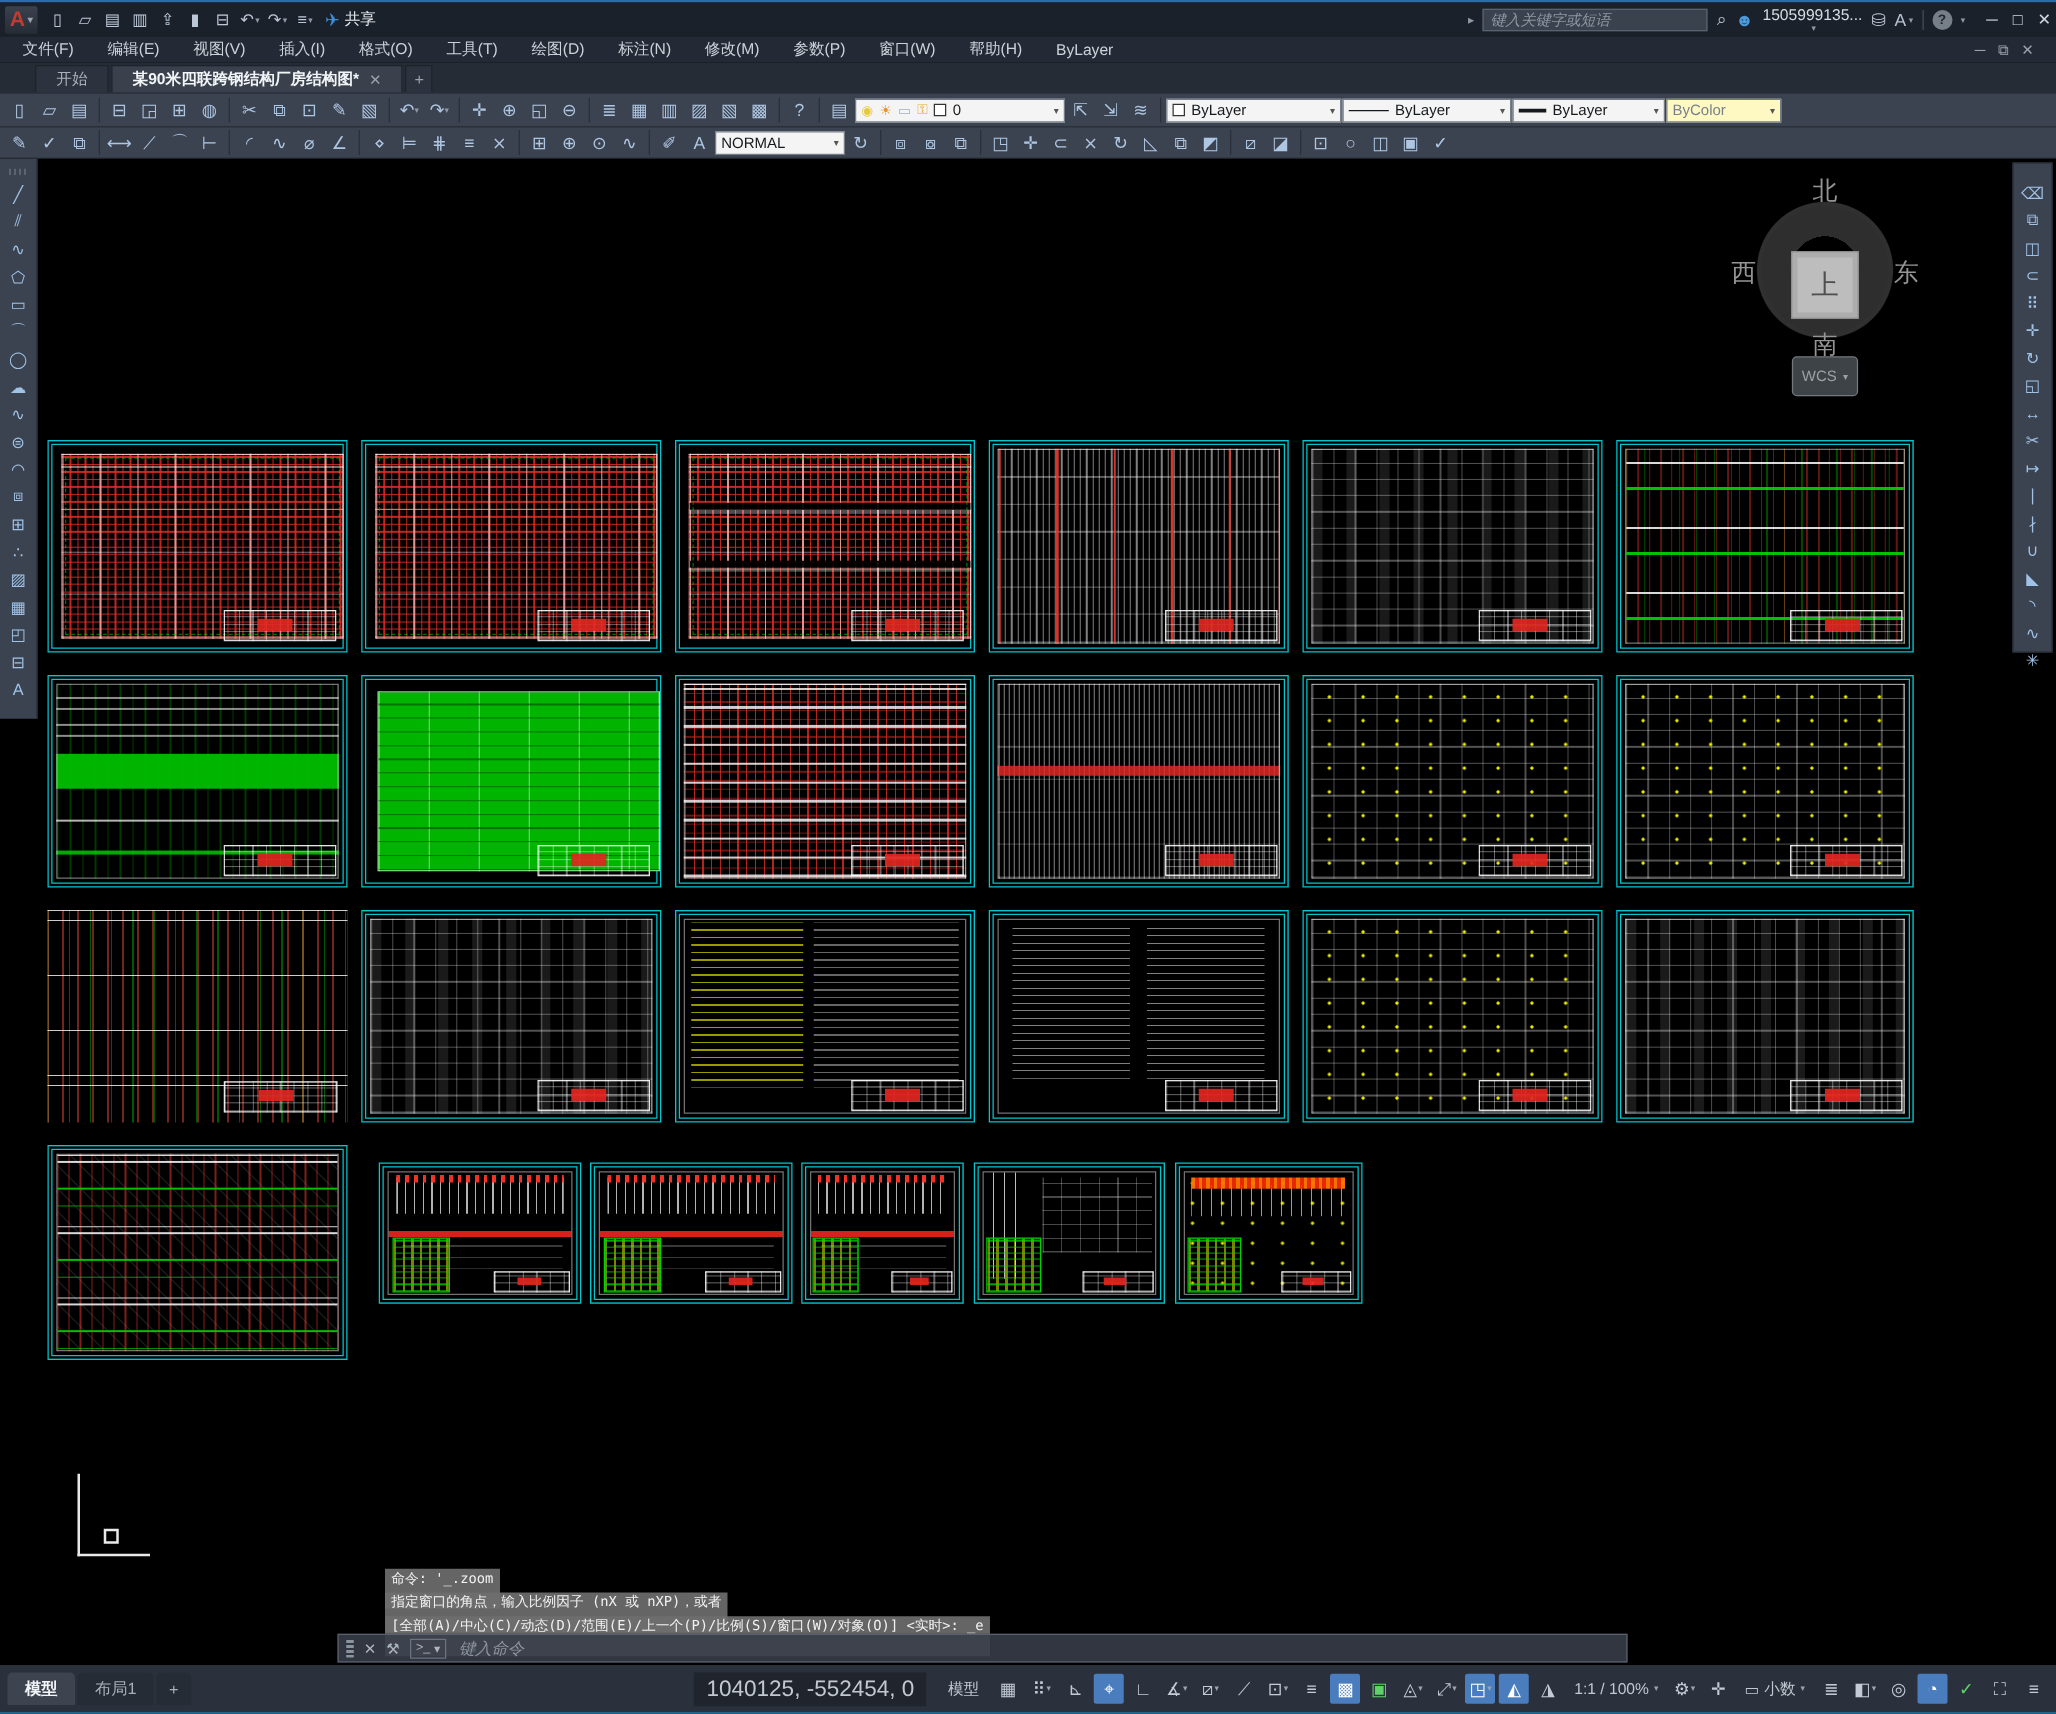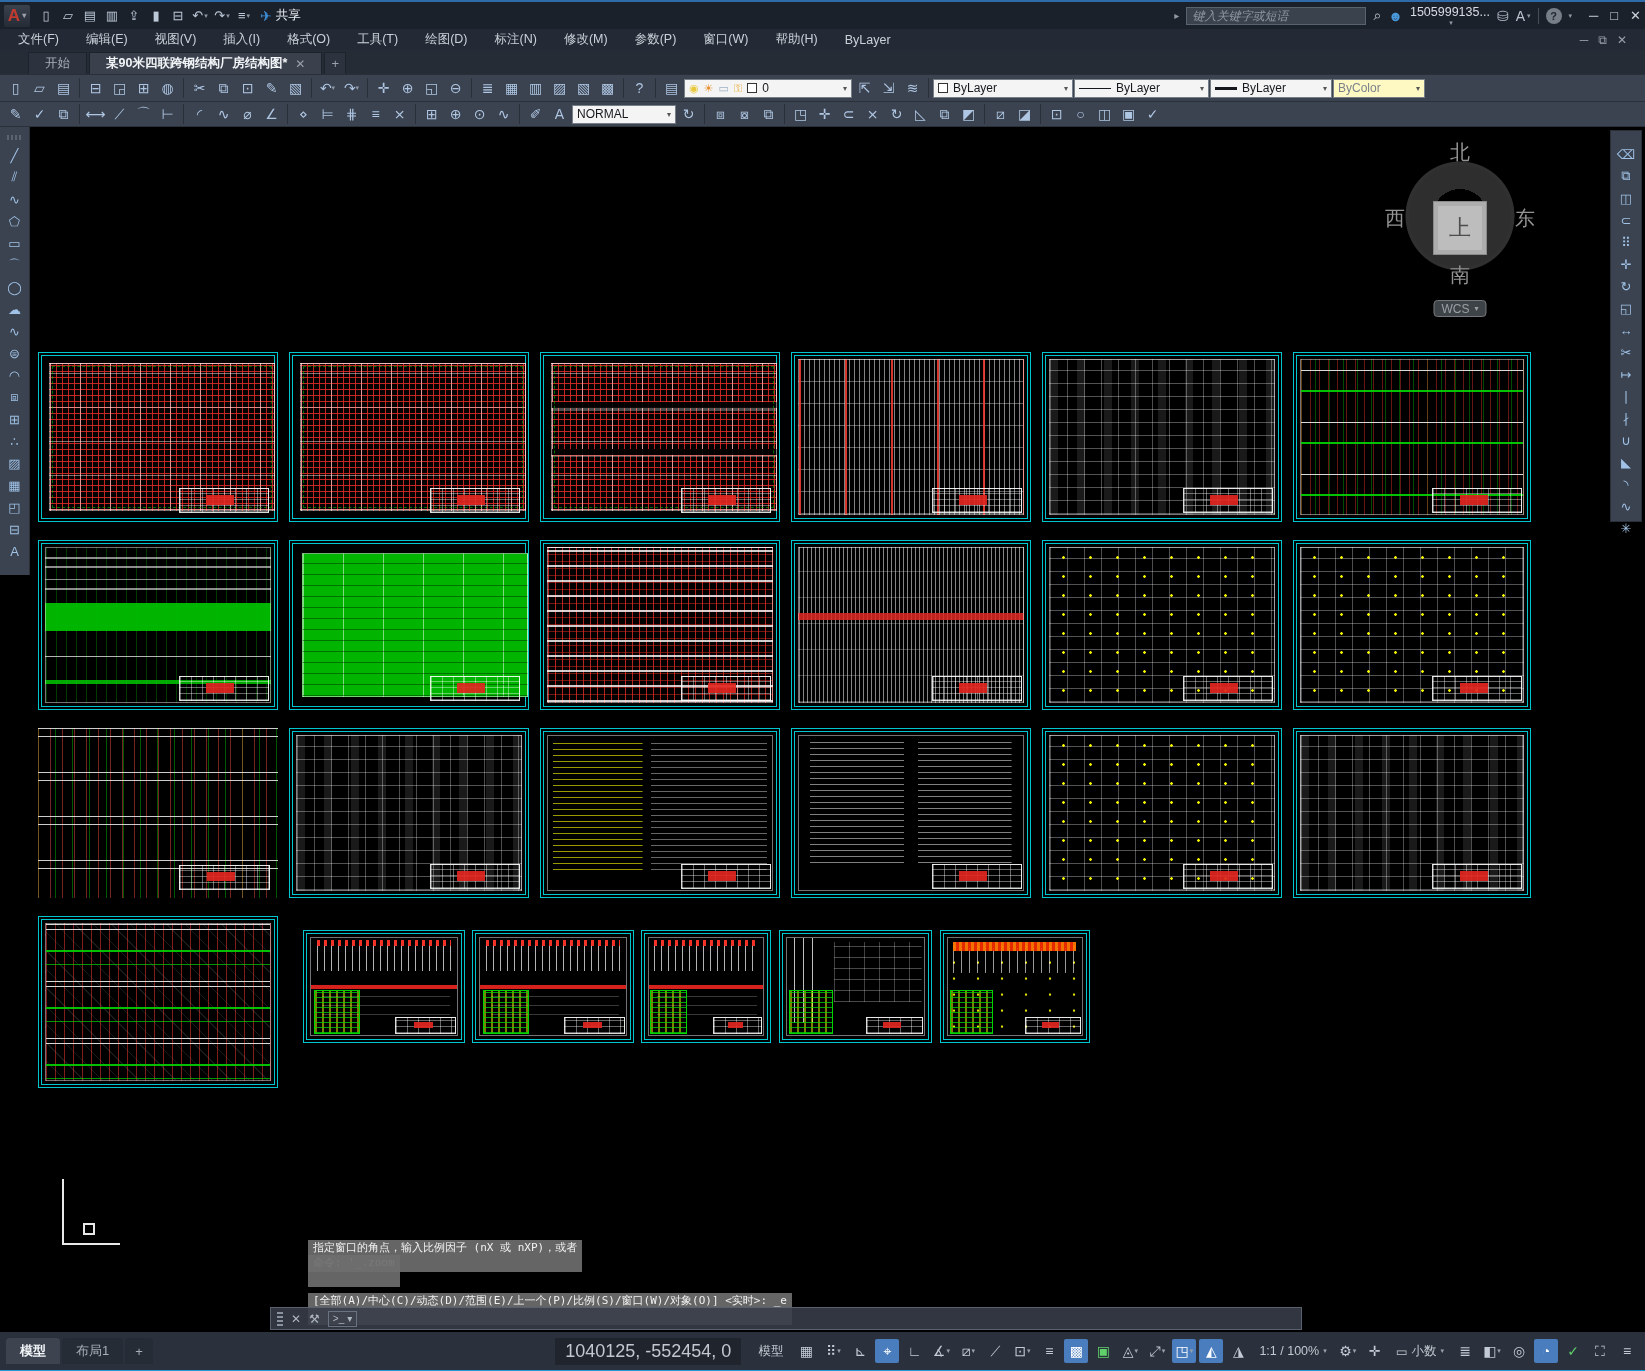--- a/index.html
+++ b/index.html
@@ -190,21 +190,21 @@
   .vc-ring{position:absolute;left:20px;top:22px;width:110px;height:110px;border-radius:50%;
      background:radial-gradient(circle,transparent 0 27px,#2e2e2e 27px 51px,rgba(120,120,120,.4) 51px 54px,transparent 55px);}
   .vc-top{position:absolute;left:50%;top:50%;transform:translate(-50%,-50%);width:54px;height:54px;
      background:#bdbdbd;border:1px solid #8a8a8a;box-shadow:inset 0 0 0 4px #adadad;
      display:flex;align-items:center;justify-content:center;font-size:22px;color:#4e4e4e;}
   .vc-label{position:absolute;color:#949494;font-size:20px;}
   .vc-n{left:50%;top:0;transform:translateX(-50%);}
   .vc-s{left:50%;bottom:28px;transform:translateX(-50%);}
   .vc-w{left:0;top:66px;}
   .vc-e{right:0;top:66px;}
-  .wcs-pill{position:absolute;left:50%;bottom:0;transform:translateX(-50%);height:17px;
+  .wcs-pill{position:absolute;left:50%;bottom:0;transform:translateX(-50%);height:32px;
      background:#3e4347;border:1px solid #75797e;border-radius:4px;color:#9aa0a6;font-size:12px;
      display:flex;align-items:center;padding:0 7px;gap:5px;}
   .wcs-pill .dd{font-size:8px;}
   
   .ucs{position:absolute;left:55px;top:1052px;width:70px;height:80px;}
   .ucs .vline{position:absolute;left:7px;top:0;width:2px;height:66px;background:#e9e9e9;}
   .ucs .hline{position:absolute;left:7px;top:64px;width:58px;height:2px;background:#e9e9e9;}
   .ucs .obox{position:absolute;left:28px;top:44px;width:12px;height:12px;border:2px solid #e9e9e9;}
   
   .cmd-line{position:absolute;left:308px;height:32px;line-height:16px;background:rgba(110,110,110,.92);
@@ -620,28 +620,29 @@
       </div>
     </div>
 
     <div class="ucs">
       <div class="vline"></div>
       <div class="hline"></div>
       <div class="obox"></div>
     </div>
 
     <div class="cmd-line" style="top:1128px;">命令: '_.zoom</div>
-    <div class="cmd-line" style="top:1113px;">指定窗口的角点，输入比例因子 (nX 或 nXP)，或者</div>
+    <div class="cmd-line" style="top:1147px;">指定窗口的角点，输入比例因子 (nX 或 nXP)，或者</div>
     <div class="cmd-line" style="top:1166px;text-align:right;">[全部(A)/中心(C)/动态(D)/范围(E)/上一个(P)/比例(S)/窗口(W)/对象(O)] &lt;实时&gt;: _e</div>
 
     <div class="cmd-dock">
       <div class="grip"></div>
       <span class="dk">✕</span>
       <span class="dk">⚒</span>
       <span class="prompt-chip">&gt;_<span class="dd">▾</span></span>
+      <input class="cmd-input" type="text" placeholder="键入命令" style="">
     </div>
   </div>
 
   <div class="side-toolbar left">
     <div class="grip"></div>
     <span style="display:flex;flex-direction:column;align-items:center;">
         <span class="icon">╱</span>
         <span class="icon">⫽</span>
         <span class="icon">∿</span>
         <span class="icon">⬠</span>

